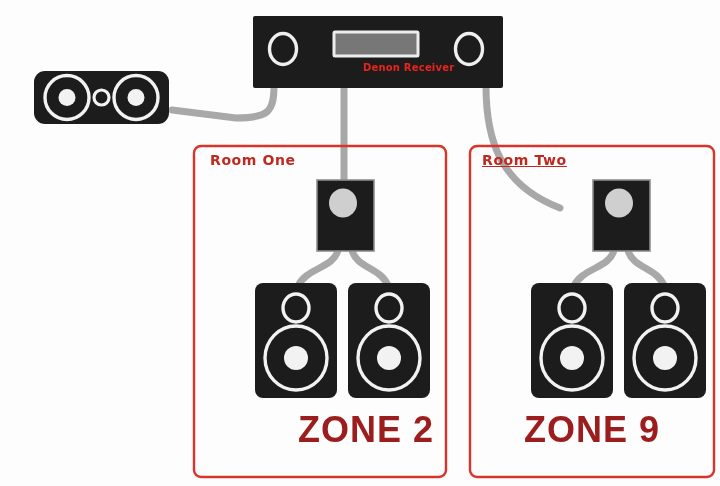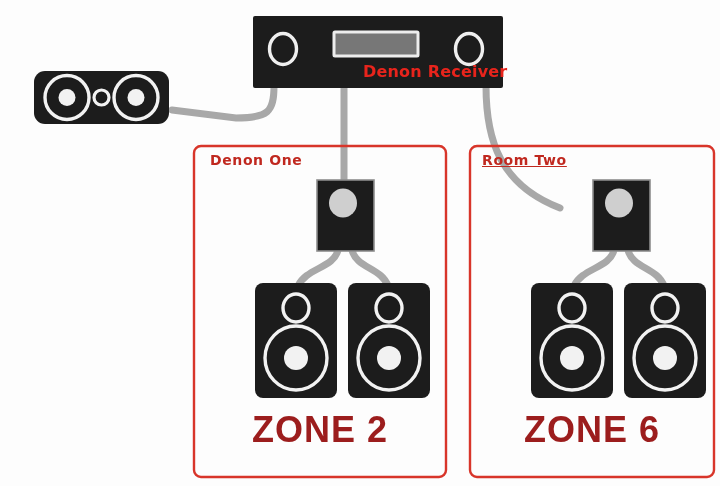--- a/index.html
+++ b/index.html
@@ -40,21 +40,21 @@
     font-size: 36px;
     letter-spacing: 1px;
     color: #9c1d1d;
     white-space: nowrap;
     text-align: center;
   }
   .receiver-label {
     position: absolute;
     font-family: "DejaVu Sans", sans-serif;
     font-weight: bold;
-    font-size: 16px;
+    font-size: 10px;
     letter-spacing: 0.2px;
     color: #e8241c;
     white-space: nowrap;
   }
 </style>
 </head>
 <body>
 
 <div id="stage">
 
@@ -132,21 +132,21 @@
     <g>
       <rect x="624" y="283" width="82" height="115" rx="8" ry="8" fill="#1c1c1c"></rect>
       <ellipse cx="665" cy="308" rx="13" ry="14" fill="none" stroke="#f2f2f2" stroke-width="3.4"></ellipse>
       <ellipse cx="665" cy="358" rx="31" ry="32" fill="none" stroke="#f2f2f2" stroke-width="3.4"></ellipse>
       <circle cx="665" cy="358" r="12" fill="#f2f2f2"></circle>
     </g>
   </svg>
 
   <div class="receiver-label" style="left:363px; top:62px;">Denon Receiver</div>
 
-  <div class="room-label" style="left:210px; top:152px;">Denon One</div>
+  <div class="room-label" style="left:210px; top:152px;">Room One</div>
 
   <div class="room-label" style="left:482px; top:152px;text-decoration:underline;">Room Two</div>
 
-  <div class="zone-label" style="left:194px; top:409px; width:252px;">ZONE 2</div>
+  <div class="zone-label" style="left:194px; top:409px; width:252px;padding-left:46px;">ZONE 2</div>
 
-  <div class="zone-label" style="left:470px; top:409px; width:244px;">ZONE 6</div>
+  <div class="zone-label" style="left:470px; top:409px; width:244px;">ZONE 9</div>
 
 </div>
 
 </body></html>

